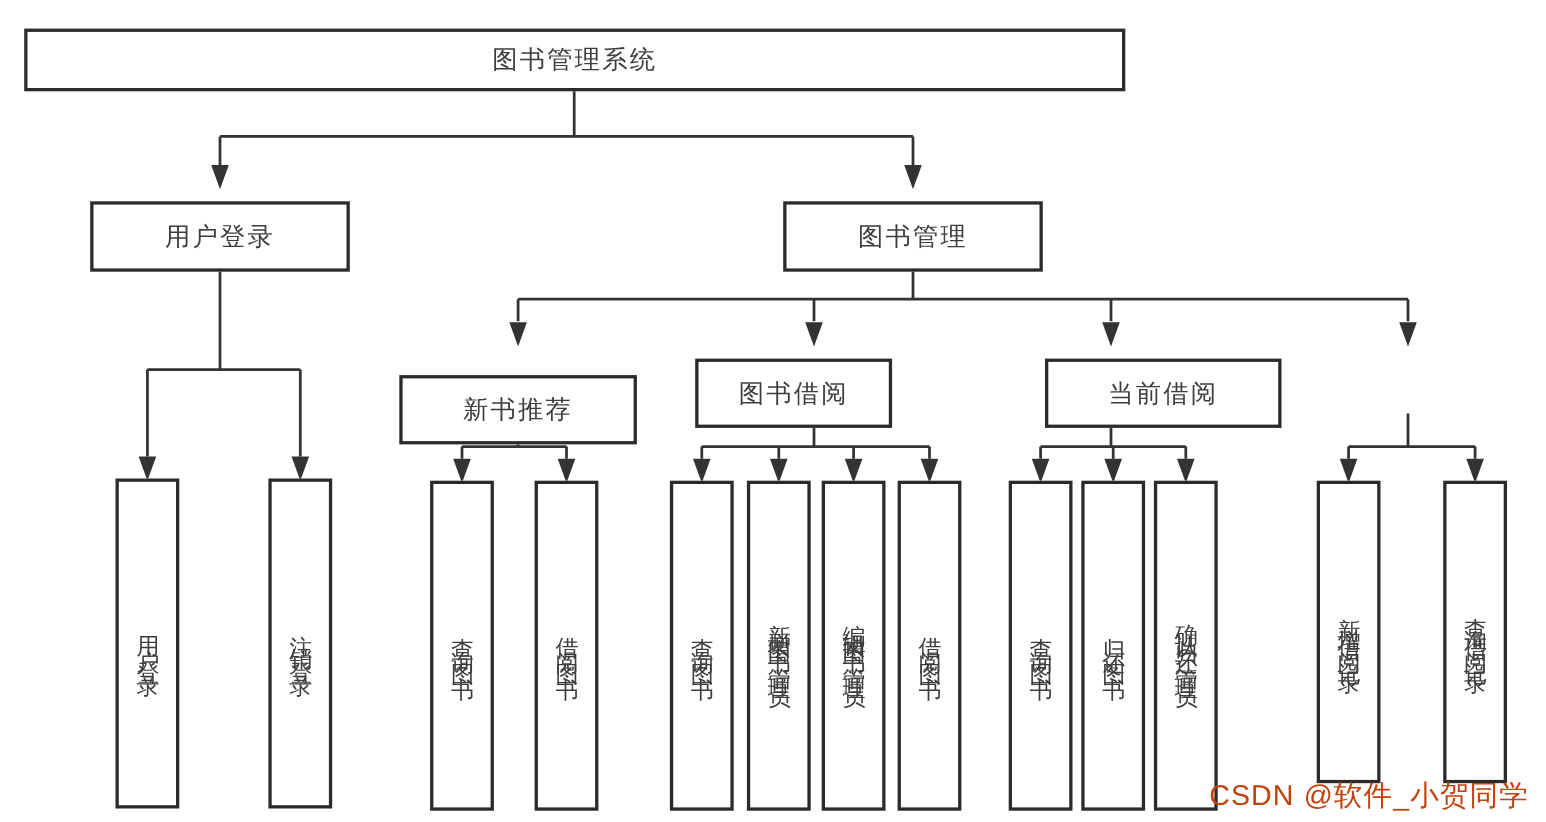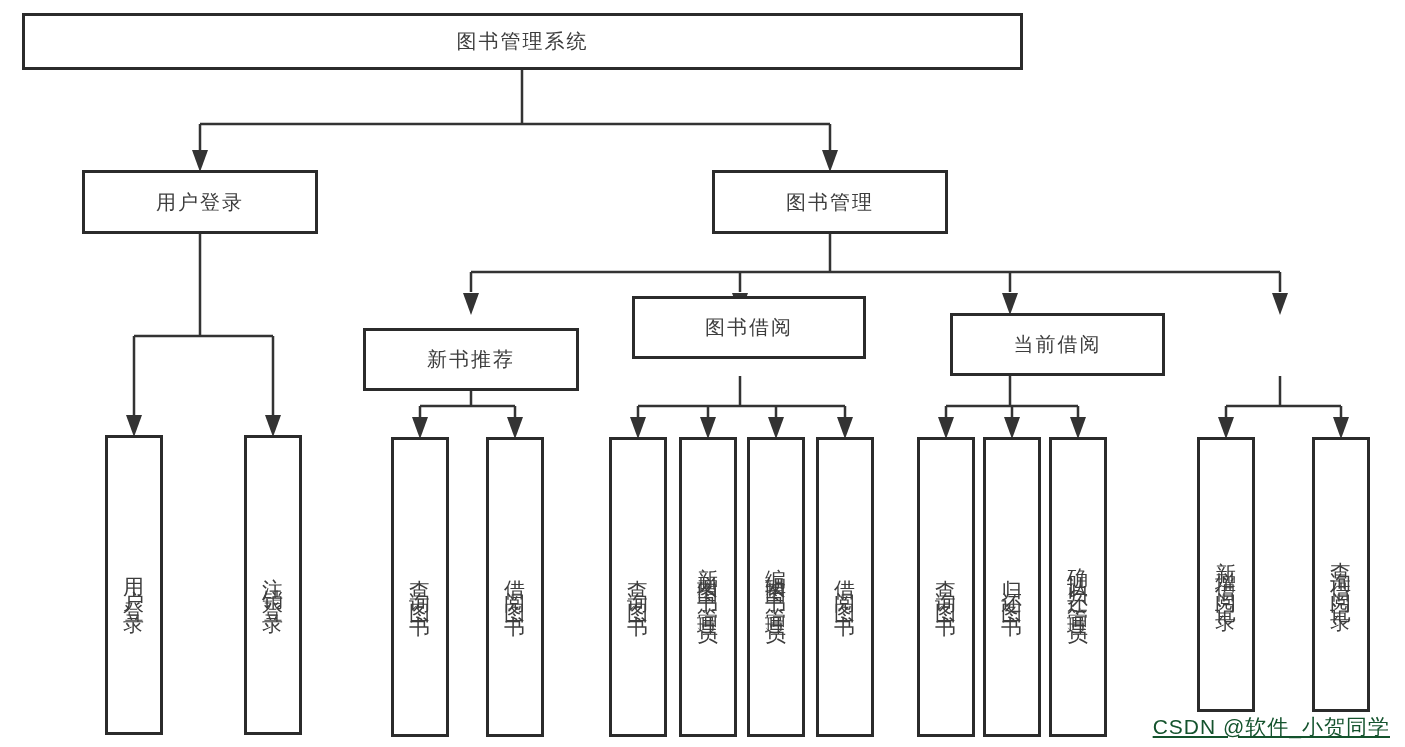--- a/index.html
+++ b/index.html
@@ -4,36 +4,36 @@
 <style>
   html,body { margin:0; padding:0; background:#ffffff; }
   .canvas {
     position:relative; width:1405px; height:747px; background:#ffffff;
     font-family:"Liberation Sans","DejaVu Sans",sans-serif; overflow:hidden;
   }
   svg.connectors { position:absolute; left:0; top:0; width:1405px; height:747px; }
   .hnode {
     position:absolute; box-sizing:border-box; background:#ffffff;
     border:3px solid #2b2b2b; display:flex; align-items:center; justify-content:center;
-    font-size:20px; color:#3d3d3d; letter-spacing:2px; white-space:nowrap; z-index:2;
+    font-size:23px; color:#3d3d3d; letter-spacing:2px; white-space:nowrap; z-index:2;margin-top:13px;
   }
   .vnode {
     position:absolute; box-sizing:border-box; background:#ffffff;
     border:3px solid #2b2b2b; display:flex; align-items:center; justify-content:center;
     z-index:2;
   }
   .vnode > span {
     writing-mode:vertical-rl; text-orientation:mixed;
     font-size:21px; color:#3d3d3d; line-height:1; letter-spacing:12px;
   }
   .vnode.sp6 > span { letter-spacing:10px; }
   .vnode.sp9 > span { letter-spacing:8px; }
   .watermark {
     position:absolute; right:15px; bottom:6px; z-index:3;
-    font-size:21px; color:#14532d; letter-spacing:1px; white-space:nowrap;text-decoration:underline;
+    font-size:26px; color:#c2410c; letter-spacing:1px; white-space:nowrap;
   }
 </style>
 </head>
 <body>
 
 <div class="canvas">
 
   <svg class="connectors" viewBox="0 0 1405 747" xmlns="http://www.w3.org/2000/svg">
     <g stroke="#333333" stroke-width="2.5" fill="none">
 
@@ -73,21 +73,21 @@
       <polygon points="1333,417 1349,417 1341,439"></polygon>
     </g>
   </svg>
 
   <div class="hnode" style="left:22px; top:13px; width:1001px; height:57px;">图书管理系统</div>
 
   <div class="hnode" style="left:82px; top:170px; width:236px; height:64px;">用户登录</div>
   <div class="hnode" style="left:712px; top:170px; width:236px; height:64px;">图书管理</div>
 
   <div class="hnode" style="left:363px; top:328px; width:216px; height:63px;">新书推荐</div>
-  <div class="hnode" style="left:632px; top:296px; width:234px; height:63px;">图书借阅</div>
+  <div class="hnode" style="left:632px; top:313px; width:179px; height:63px;">图书借阅</div>
   <div class="hnode" style="left:950px; top:313px; width:215px; height:63px;">当前借阅</div>
 
   <div class="vnode" style="left:105px; top:435px; width:58px; height:300px;">
     <span>用户登录</span>
   </div>
   <div class="vnode" style="left:244px; top:435px; width:58px; height:300px;">
     <span>注销登录</span>
   </div>
 
   <div class="vnode" style="left:391px; top:437px; width:58px; height:300px;">

